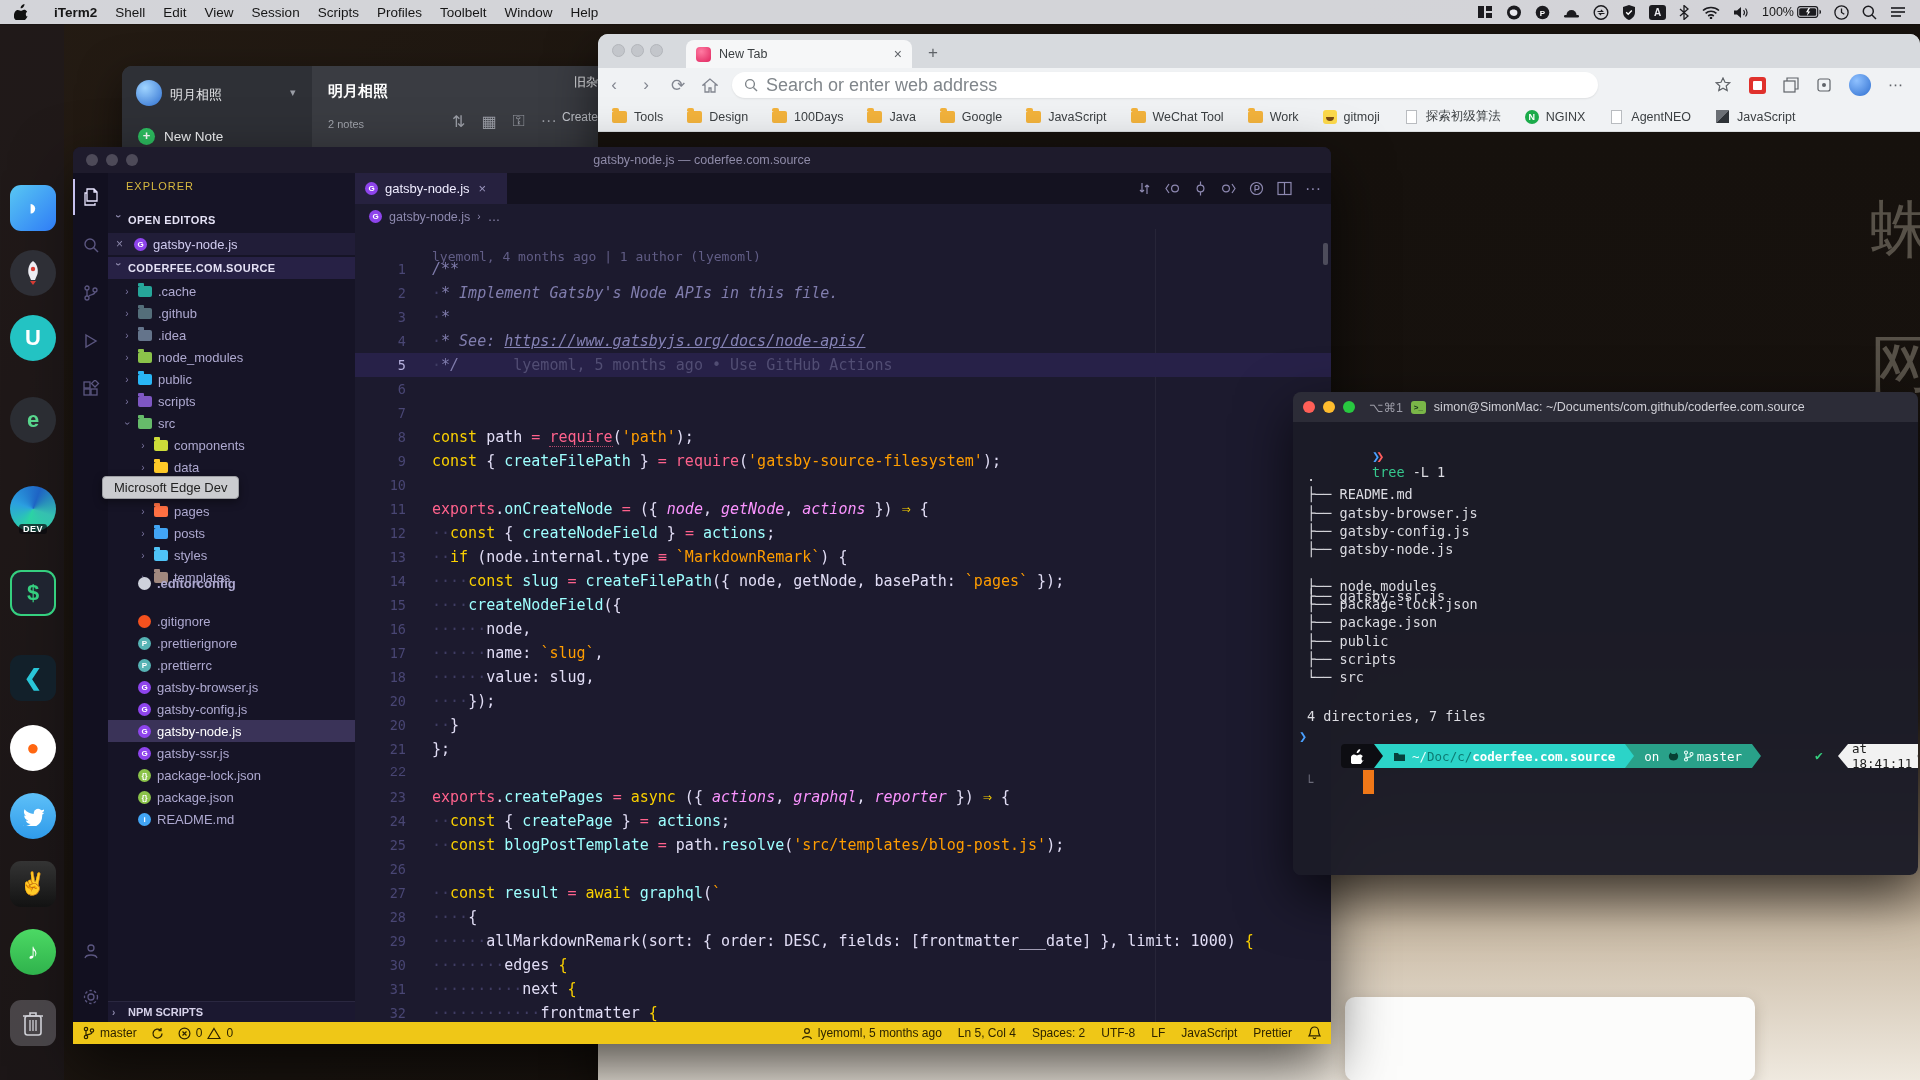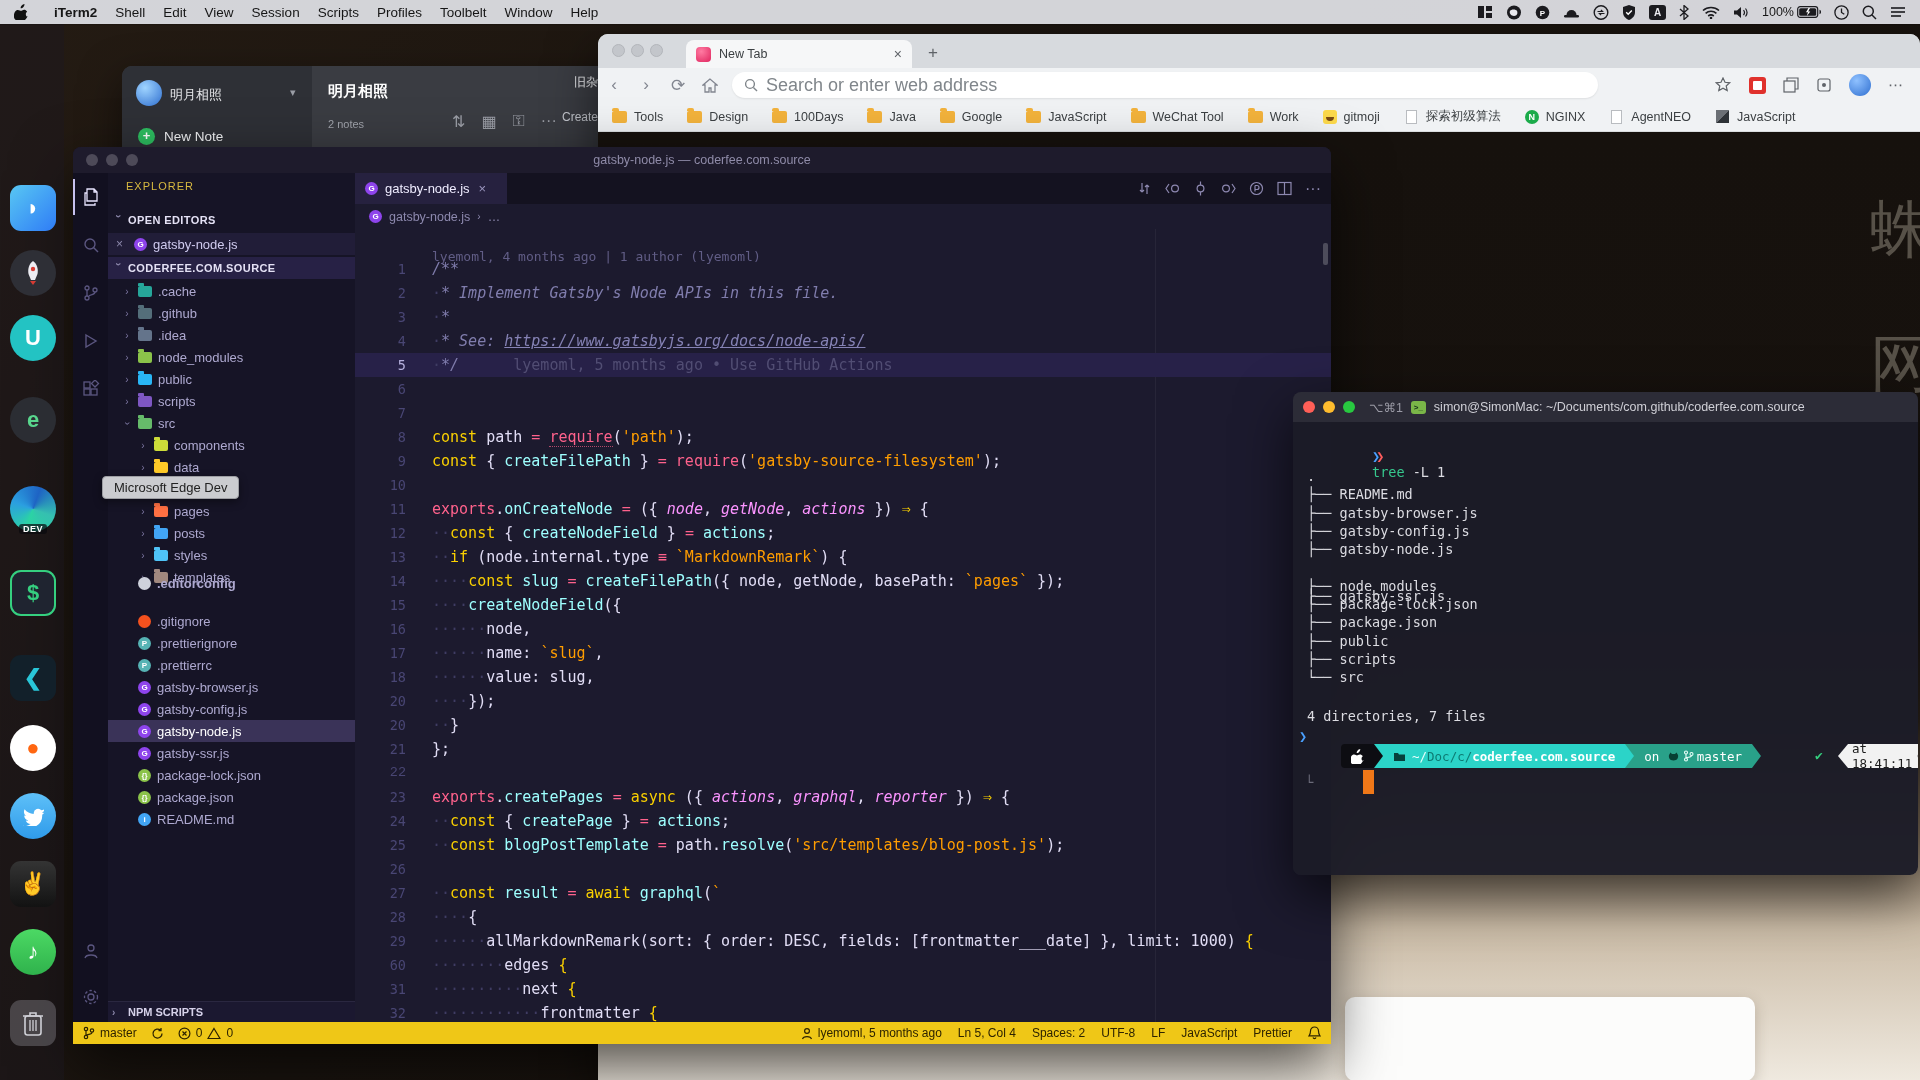--- a/index.html
+++ b/index.html
@@ -589,21 +589,21 @@
               <div class="crow" style="top: 484px;"><span class="gut">20</span><span class="txt"><span class="tok-dim">··</span><span class="tok-wh">}</span></span></div>
               <div class="crow" style="top: 508px;"><span class="gut">21</span><span class="txt"><span class="tok-wh">};</span></span></div>
               <div class="crow" style="top: 532px; font-family: Liberation Mono, monospace;"><span class="gut">22</span><span class="txt"></span></div>
               <div class="crow" style="top: 556px;"><span class="gut">23</span><span class="txt"><span class="tok-pk">exports</span><span class="tok-wh">.</span><span class="tok-fn">createPages</span><span class="tok-wh"> </span><span class="tok-pk">=</span><span class="tok-wh"> </span><span class="tok-kw">async</span><span class="tok-wh"> ({ </span><span class="tok-pm">actions</span><span class="tok-wh">, </span><span class="tok-pm">graphql</span><span class="tok-wh">, </span><span class="tok-pm">reporter</span><span class="tok-wh"> }) </span><span class="tok-ar">⇒</span><span class="tok-wh"> {</span></span></div>
               <div class="crow" style="top: 580px;"><span class="gut">24</span><span class="txt"><span class="tok-dim">··</span><span class="tok-kw">const</span><span class="tok-wh"> { </span><span class="tok-fn">createPage</span><span class="tok-wh"> } </span><span class="tok-pk">=</span><span class="tok-wh"> </span><span class="tok-fn">actions</span><span class="tok-wh">;</span></span></div>
               <div class="crow" style="top: 604px;"><span class="gut">25</span><span class="txt"><span class="tok-dim">··</span><span class="tok-kw">const</span><span class="tok-wh"> </span><span class="tok-fn">blogPostTemplate</span><span class="tok-wh"> </span><span class="tok-pk">=</span><span class="tok-wh"> path.</span><span class="tok-fn">resolve</span><span class="tok-wh">(</span><span class="tok-str">'src/templates/blog-post.js'</span><span class="tok-wh">);</span></span></div>
               <div class="crow" style="top: 628px;"><span class="gut">26</span><span class="txt"></span></div>
               <div class="crow" style="top: 652px;"><span class="gut">27</span><span class="txt"><span class="tok-dim">··</span><span class="tok-kw">const</span><span class="tok-wh"> </span><span class="tok-fn">result</span><span class="tok-wh"> </span><span class="tok-pk">=</span><span class="tok-wh"> </span><span class="tok-kw">await</span><span class="tok-wh"> </span><span class="tok-fn">graphql</span><span class="tok-wh">(</span><span class="tok-str">`</span></span></div>
               <div class="crow" style="top: 676px;"><span class="gut">28</span><span class="txt"><span class="tok-dim">····</span><span class="tok-wh">{</span></span></div>
               <div class="crow" style="top: 700px;"><span class="gut">29</span><span class="txt"><span class="tok-dim">······</span><span class="tok-wh">allMarkdownRemark(sort: { order: DESC, fields: [frontmatter___date] }, limit: 1000) </span><span class="tok-kw">{</span></span></div>
-              <div class="crow" style="top: 724px;"><span class="gut">60</span><span class="txt"><span class="tok-dim">········</span><span class="tok-wh">edges </span><span class="tok-kw">{</span></span></div>
+              <div class="crow" style="top: 724px;"><span class="gut">30</span><span class="txt"><span class="tok-dim">········</span><span class="tok-wh">edges </span><span class="tok-kw">{</span></span></div>
               <div class="crow" style="top: 748px;"><span class="gut">31</span><span class="txt"><span class="tok-dim">··········</span><span class="tok-wh">next </span><span class="tok-kw">{</span></span></div>
               <div class="crow" style="top: 772px;"><span class="gut">32</span><span class="txt"><span class="tok-dim">············</span><span class="tok-wh">frontmatter </span><span class="tok-kw">{</span></span></div>
             </div>
           <div id="scrollthumb"></div>
         </div>
       </div>
     </div>
     <div id="vstatus">
       <span class="grp">
         <svg width="12" height="14" viewBox="0 0 12 14">

